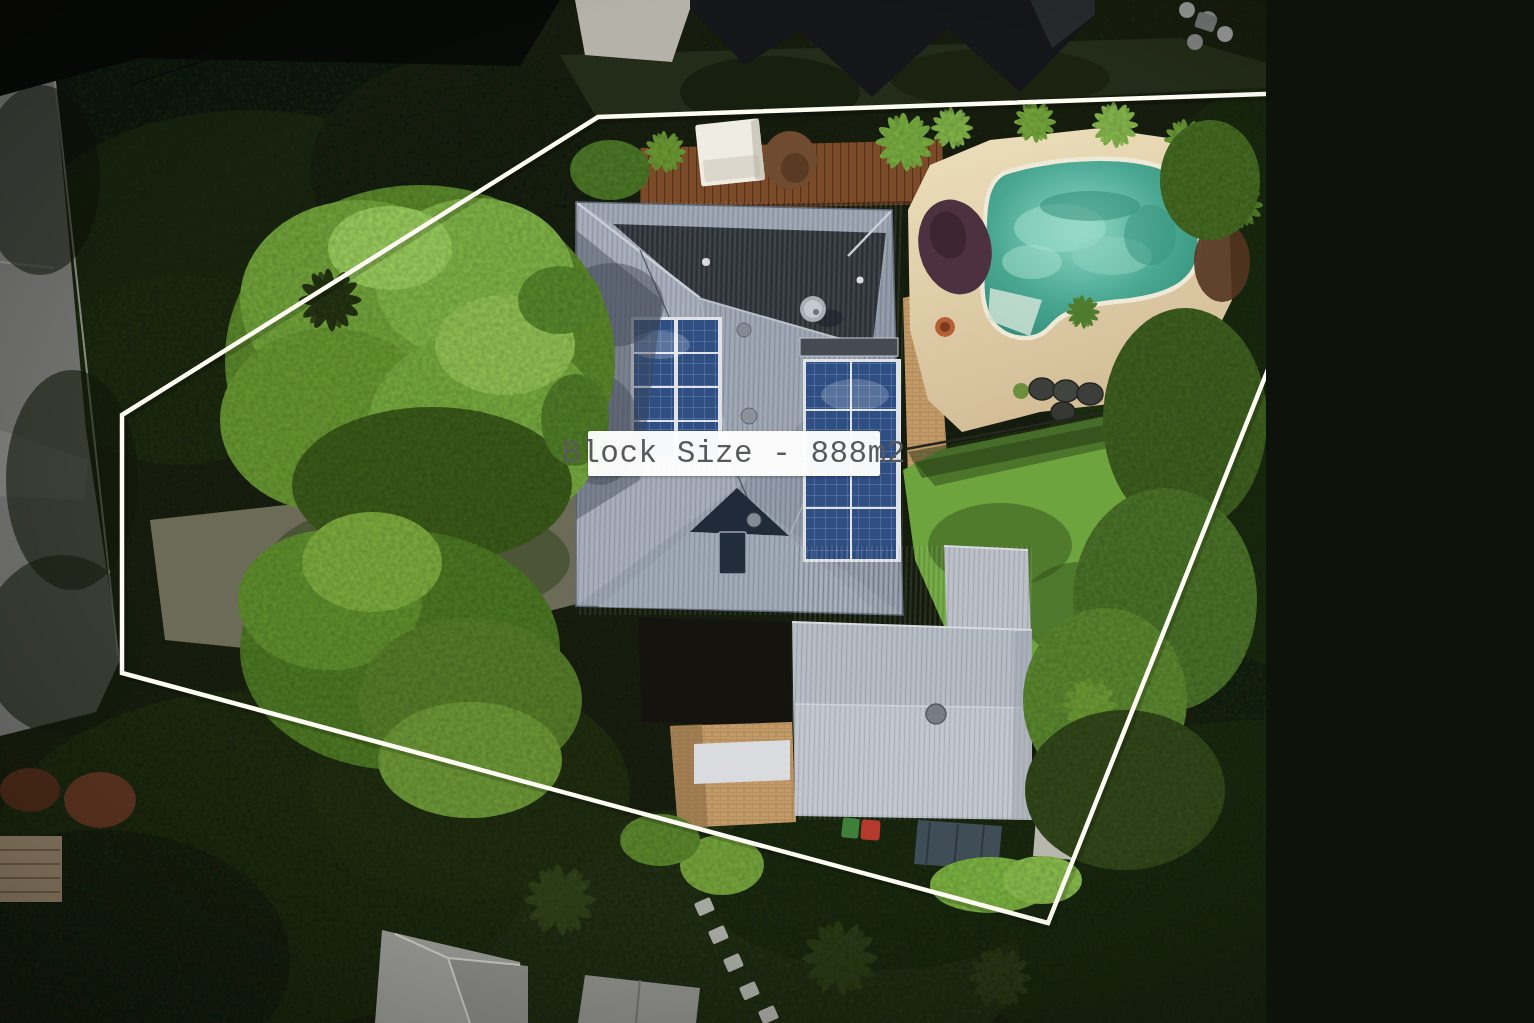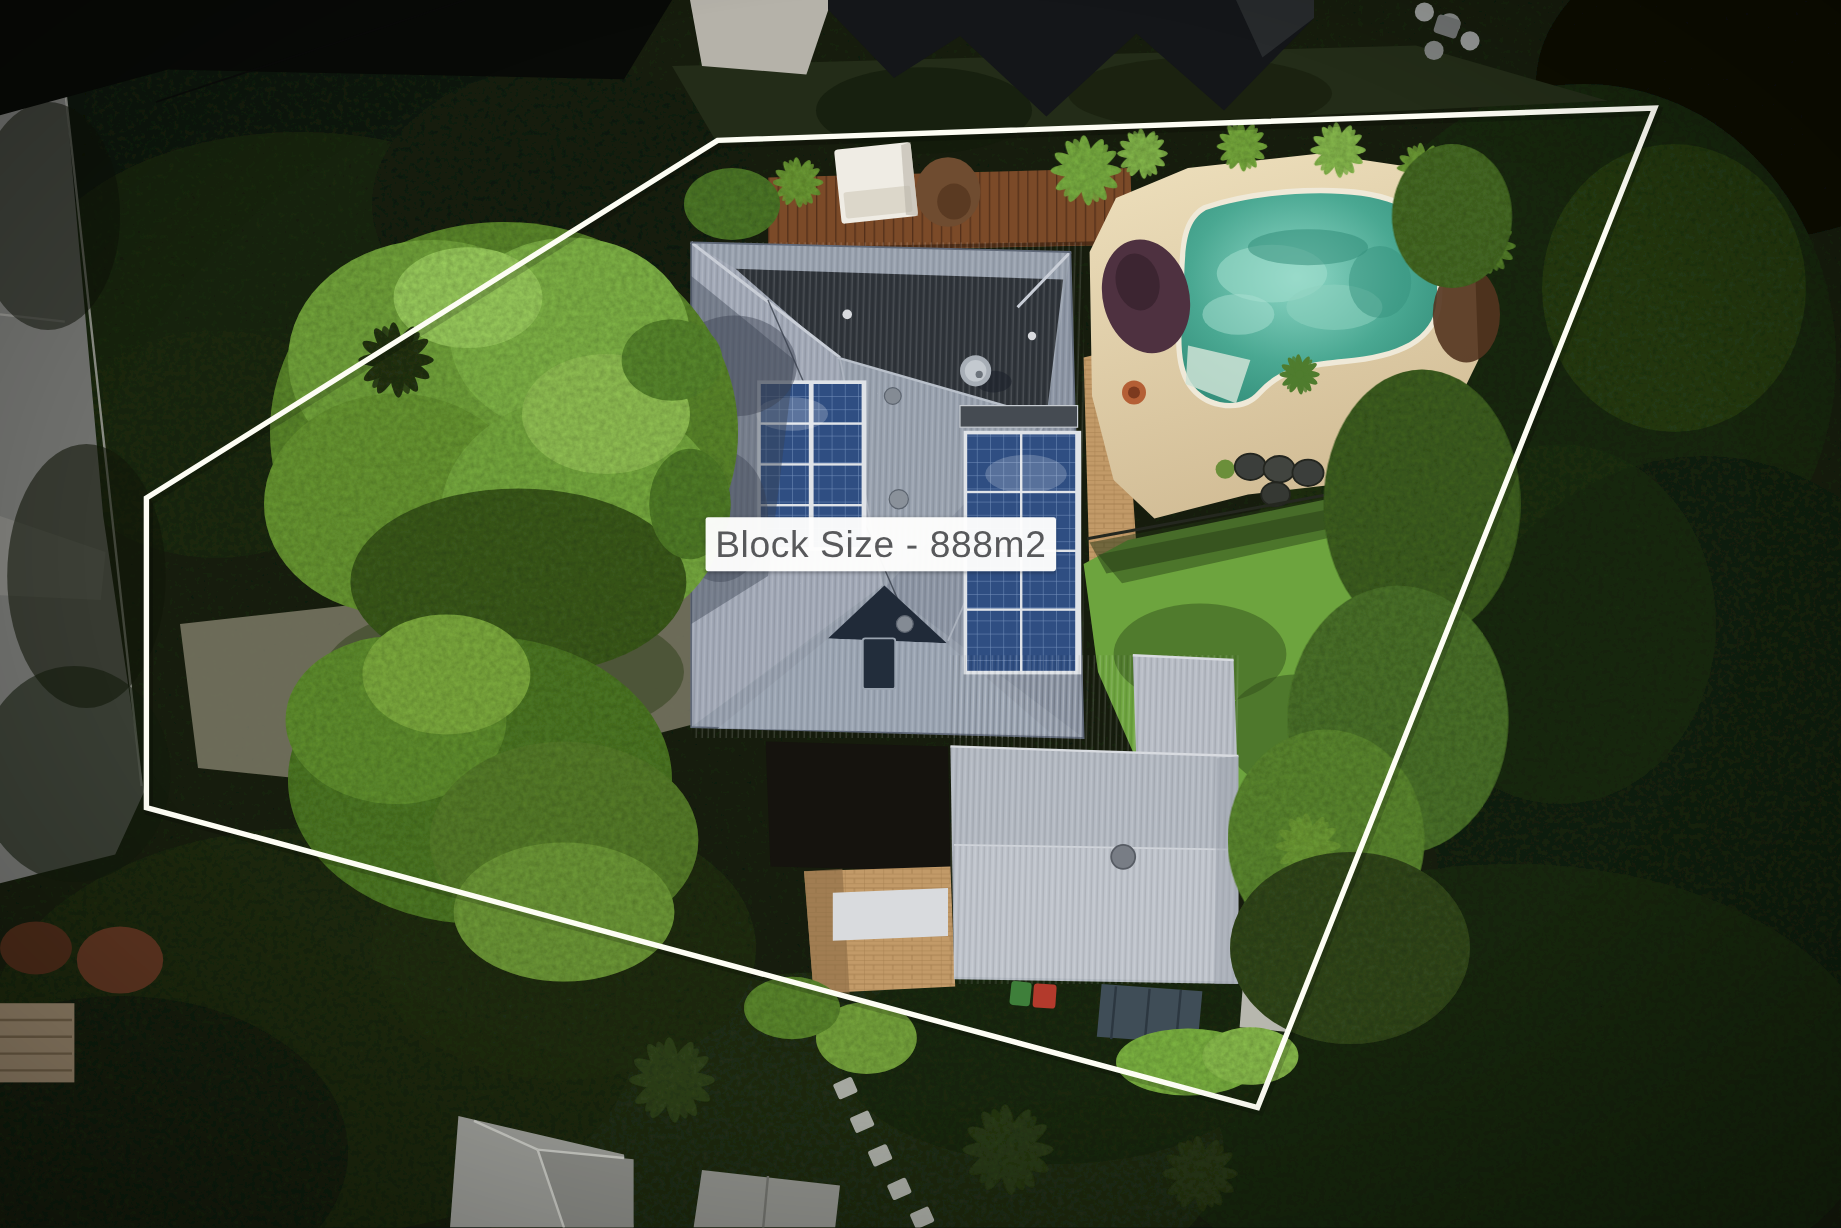--- a/index.html
+++ b/index.html
@@ -1,16 +1,16 @@
 <!DOCTYPE html>
 <html><head>
 <meta charset="utf-8">
 <style>
   html,body{margin:0;padding:0;background:#0d120a;}
-  .stage{position:relative;width:1534px;height:1023px;overflow:hidden;font-family:Liberation Sans, sans-serif;}
+  .stage{position:relative;width:1266px;height:1023px;overflow:hidden;font-family:Liberation Mono, monospace;}
   .stage svg{position:absolute;left:0;top:0;display:block;}
   .size-label{position:absolute;left:588px;top:431px;width:292px;height:45px;
     background:rgba(254,254,253,0.97);border-radius:2px;display:flex;align-items:center;justify-content:center;
     box-shadow:0 1px 3px rgba(0,0,0,0.28);}
   .size-label span{font-size:31px;color:#58595b;letter-spacing:0.5px;white-space:nowrap;}
 </style>
 </head>
 <body>
 
 <div class="stage">

